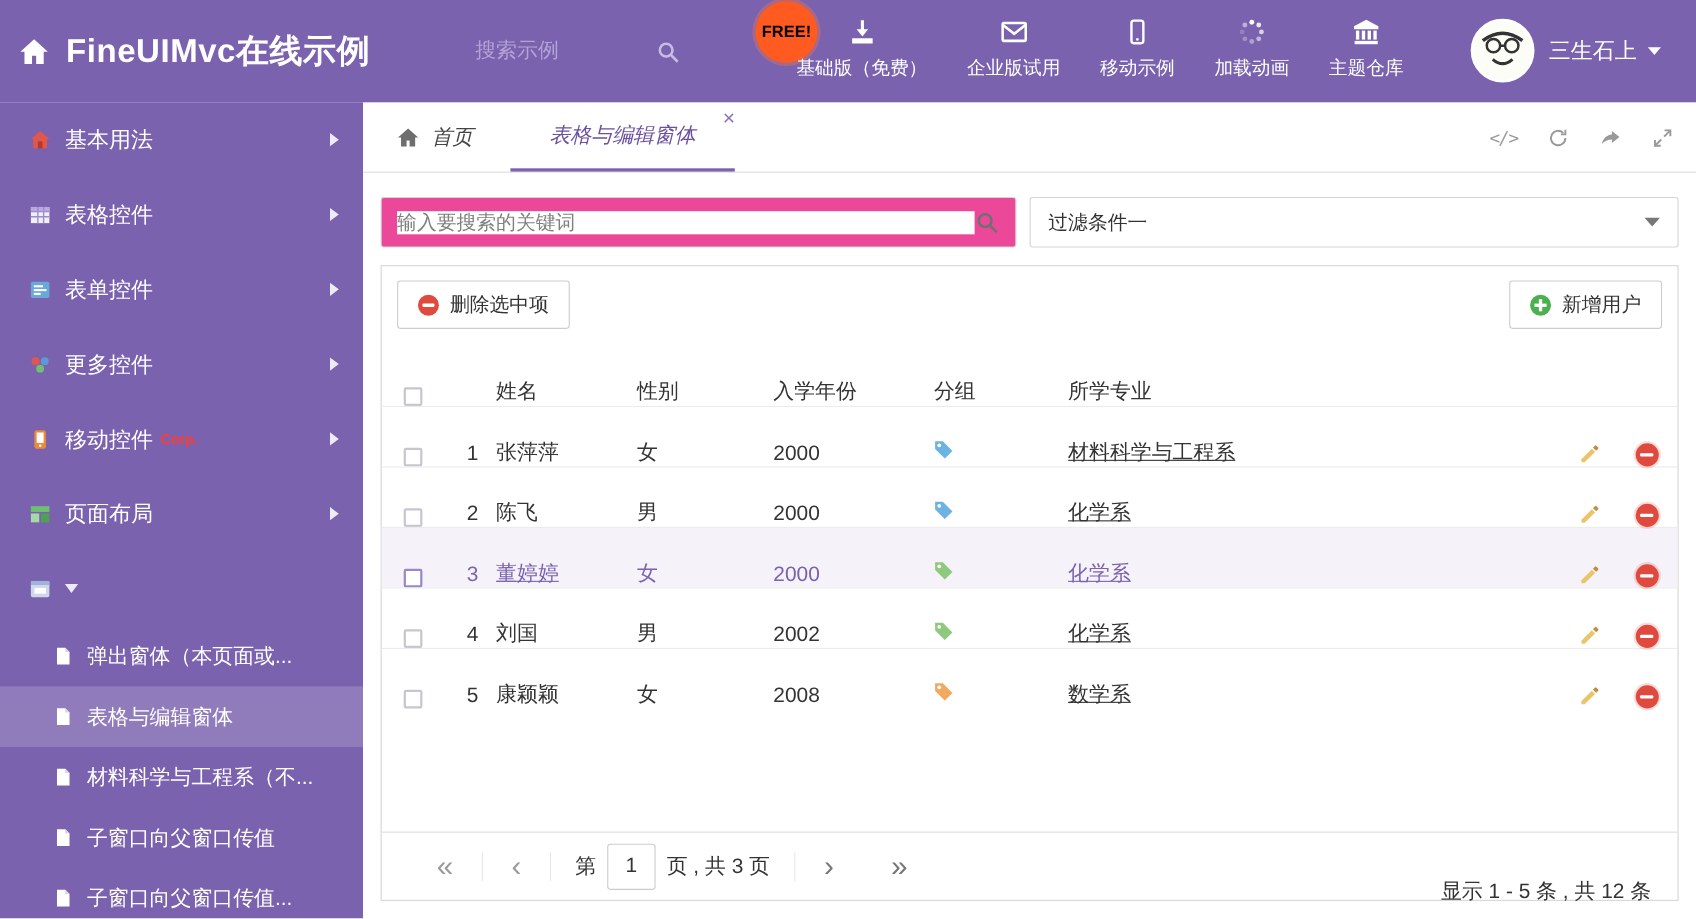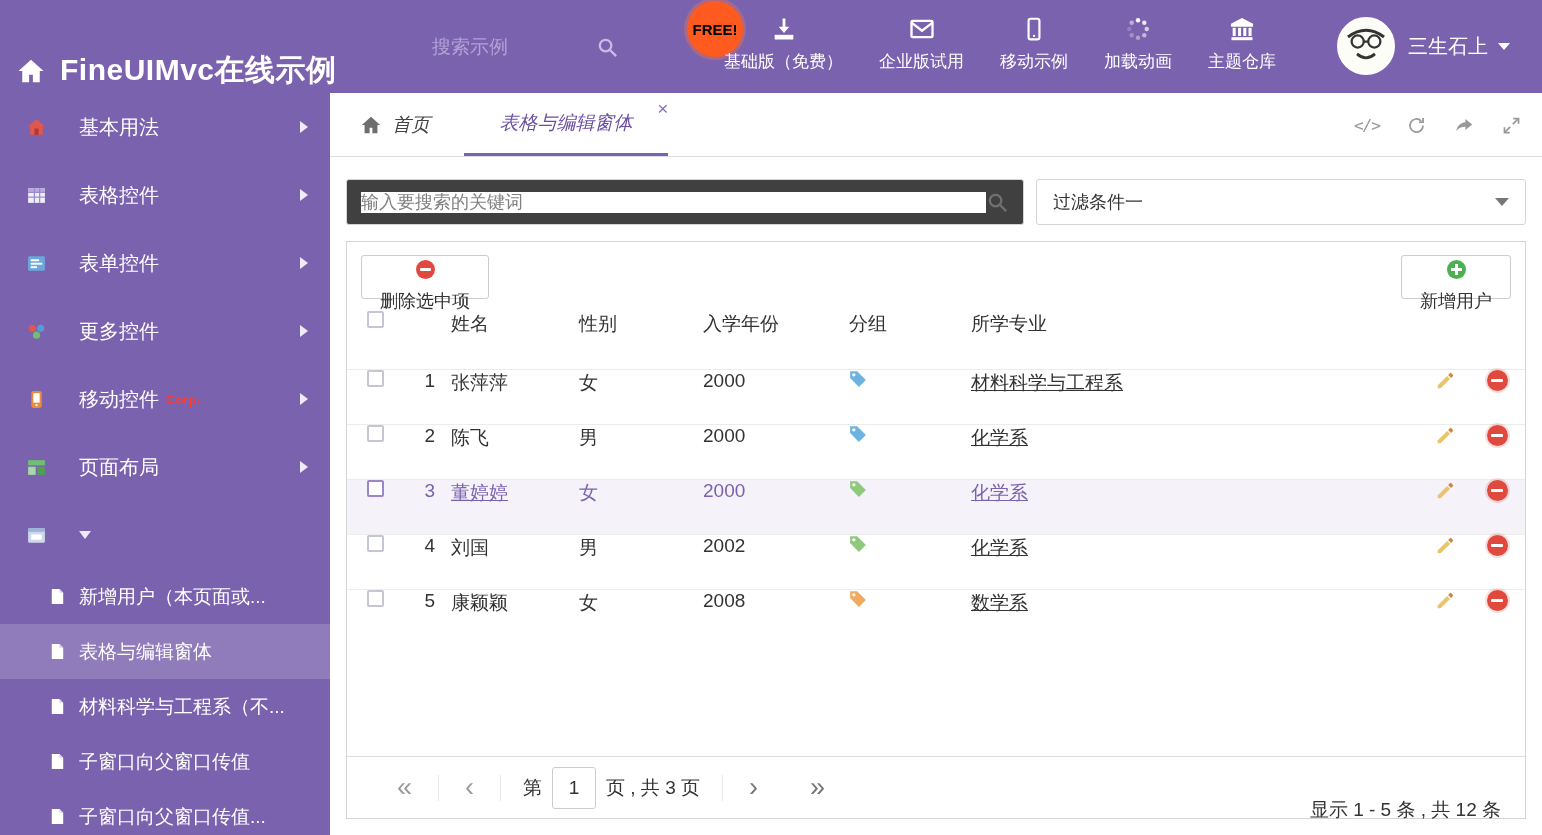--- a/index.html
+++ b/index.html
@@ -2,74 +2,74 @@
 <html><head>
 <meta charset="utf-8">
 <style>
   * { margin:0; padding:0; box-sizing:border-box; }
   html,body { width:1542px; height:835px; }
   body { font-family:"Liberation Sans", sans-serif; background:#fff; overflow:hidden; position:relative; }
   svg { display:block; }
 
   
   .topbar { position:absolute; left:0; top:0; width:1542px; height:93px; background:#7b62ae; z-index:5; }
-  .brand { position:absolute; left:16px; top:0; height:93px; display:flex; align-items:center; gap:14px; cursor:pointer;margin-top:24px; }
+  .brand { position:absolute; left:16px; top:0; height:93px; display:flex; align-items:center; gap:14px; cursor:pointer; }
   .brand h1 { color:#fff; font-size:30px; font-weight:bold; letter-spacing:.5px; }
   .hdr-search { position:absolute; left:432px; top:28px; width:206px; height:38px; display:flex; align-items:center; }
   .hdr-search input { background:transparent; border:none; outline:none; color:#e5e5e5; font-size:19px; width:164px; font-family:inherit; }
   .hdr-search input::placeholder { color:#b4a3d6; }
   .free-badge { position:absolute; left:687px; top:1px; width:56px; height:56px; border-radius:50%; background:#ff5a1f; color:#000000; font-weight:bold; font-size:15px; display:flex; align-items:center; justify-content:center; box-shadow:0 0 0 3px rgba(255,120,60,.35); }
   .hdr-nav { position:absolute; left:724px; top:13px; display:flex; gap:36px; }
   .nav-item { display:flex; flex-direction:column; align-items:center; gap:7px; color:#fff; font-size:17px; cursor:pointer; white-space:nowrap; }
   .nav-item .nic { height:30px; display:flex; align-items:flex-end; }
   .avatar { position:absolute; left:1337px; top:17px; width:58px; height:58px; border-radius:50%; background:#fff; border:2px solid #fff; overflow:hidden; cursor:pointer; }
   .user-menu { position:absolute; left:1408px; top:0; height:93px; display:flex; align-items:center; gap:10px; color:#fff; font-size:20px; cursor:pointer; }
   .caret-dn-w { width:0; height:0; border-left:6px solid transparent; border-right:6px solid transparent; border-top:7px solid #fff; }
 
   
   .sidebar { position:absolute; left:0; top:93px; width:330px; height:742px; background:#7b62ae; overflow:hidden; }
-  .side-item { height:68px; display:flex; align-items:center; padding:0 22px 0 26px; color:#fff; font-size:20px; gap:32px; cursor:pointer; }
+  .side-item { height:68px; display:flex; align-items:center; padding:0 22px 0 26px; color:#fff; font-size:20px; gap:12px; cursor:pointer; }
   .side-item .lbl-wrap { flex:1; display:flex; align-items:center; }
   .tri-right { width:0; height:0; border-top:6px solid transparent; border-bottom:6px solid transparent; border-left:8px solid #efeaf8; }
   .tri-down  { width:0; height:0; border-left:6px solid transparent; border-right:6px solid transparent; border-top:8px solid #efeaf8; }
   .corp { color:#ff3b30; font-size:13px; margin-left:7px; font-weight:bold; }
   .side-sub { height:55px; display:flex; align-items:center; padding-left:48px; gap:12px; color:#fff; font-size:19px; cursor:pointer; }
   .side-sub.active { background:rgba(255,255,255,0.17); }
 
   
   .main { position:absolute; left:330px; top:93px; width:1212px; height:742px; background:#fff; }
   .tabbar { height:64px; border-bottom:1px solid #ddd; position:relative; display:flex; align-items:stretch;font-style:italic; }
   .tab-home { margin-left:30px; display:flex; align-items:center; gap:10px; font-size:19px; color:#444; cursor:pointer; }
   .tab-active { margin-left:34px; position:relative; width:204px; display:flex; align-items:center; justify-content:center; font-size:19px; color:#6b4fa0; border-bottom:3px solid #7b62ae; cursor:pointer; }
   .tab-close { position:absolute; top:5px; right:0px; color:#8a6fc0; font-size:19px; cursor:pointer; }
   .tab-tools { position:absolute; right:20px; top:0; height:64px; display:flex; align-items:center; gap:26px; color:#999; }
   .tab-tools > span { cursor:pointer; }
   .code-ic { font-family:"DejaVu Sans Mono", monospace; font-size:16px; letter-spacing:-1px; }
 
   .content { padding:22px 16px 0 16px; height:678px; display:flex; flex-direction:column; }
   .filter-row { display:flex; gap:12px; }
-  .search-box { width:678px; height:46px; border:1px solid #d5d5d5; border-radius:3px; display:flex; align-items:center; padding:0 14px; background:#404040; }
+  .search-box { width:578px; height:46px; border:1px solid #d5d5d5; border-radius:3px; display:flex; align-items:center; padding:0 14px; background:#ec4899; }
   .search-box input { flex:1; border:none; outline:none; font-size:18px; color:#555; font-family:inherit; }
   .search-box input::placeholder { color:#808080; }
   .dropdown { flex:1; height:46px; border:1px solid #d5d5d5; border-radius:3px; display:flex; align-items:center; padding:0 16px; font-size:18px; color:#333; cursor:pointer; background:#fff; }
   .dd-caret { margin-left:auto; width:0; height:0; border-left:7px solid transparent; border-right:7px solid transparent; border-top:8px solid #777; }
 
   .grid-panel { margin-top:16px; margin-bottom:16px; border:1px solid #d5d5d5; flex:1; display:flex; flex-direction:column; min-height:0; }
   .grid-toolbar { display:flex; align-items:center; padding:13px 14px 12px 14px; }
-  .btn { height:44px; border:1px solid #ccc; border-radius:3px; background:#fff; display:flex; align-items:center; gap:10px; padding:4px 18px; font-size:18px; color:#333; font-family:inherit; cursor:pointer;flex-direction:column; }
+  .btn { height:44px; border:1px solid #ccc; border-radius:3px; background:#fff; display:flex; align-items:center; gap:10px; padding:16px 18px; font-size:18px; color:#333; font-family:inherit; cursor:pointer; }
   .btn-add { margin-left:auto; }
   .ic-circle { width:19px; height:19px; border-radius:50%; position:relative; display:inline-block; flex:none; }
   .ic-minus { background:#e0493e; }
   .ic-minus::after { content:""; position:absolute; left:4px; right:4px; top:8px; height:3px; background:#fff; border-radius:1px; }
   .ic-plus { background:#4caf50; }
   .ic-plus::after { content:""; position:absolute; left:4px; right:4px; top:8px; height:3px; background:#fff; }
   .ic-plus::before { content:""; position:absolute; top:4px; bottom:4px; left:8px; width:3px; background:#fff; }
 
   .tbl { flex:1; display:flex; flex-direction:column; min-height:0; }
-  .trow { display:flex; align-items:flex-start; height:55px; border-top:1px solid #ececec; font-size:19px; color:#333; }
+  .trow { display:flex; align-items:flex-end; height:55px; border-top:1px solid #ececec; font-size:19px; color:#333; }
   .thead-row { height:58px; border-top:none; }
   .trow.sel { background:#f5f2fa; color:#7b62ae; }
   .c-check { width:56px; display:flex; justify-content:center; }
   .c-num   { width:36px; text-align:right; padding-right:4px; }
   .c-name  { width:128px; padding-left:12px; }
   .c-gender{ width:124px; padding-left:12px; }
   .c-year  { width:146px; padding-left:12px; }
   .c-group { width:120px; padding-left:12px; }
   .c-major { flex:1; padding-left:14px; }
   .c-edit  { width:48px; display:flex; justify-content:center; }
@@ -282,21 +282,21 @@
     <span class="tri-down"></span>
   </div>
 
   <div class="side-sub">
     <span>
         <svg width="19" height="19" viewBox="0 0 20 20">
           <path d="M4 2h8l4 4v12H4z" fill="#fff"></path>
           <path d="M12 2l4 4h-4z" fill="#d8d3ea"></path>
         </svg>
       </span>
-    <span>新增用户（本页面或...</span>
+    <span>弹出窗体（本页面或...</span>
   </div>
   <div class="side-sub active">
     <span>
         <svg width="19" height="19" viewBox="0 0 20 20">
           <path d="M4 2h8l4 4v12H4z" fill="#fff"></path>
           <path d="M12 2l4 4h-4z" fill="#d8d3ea"></path>
         </svg>
       </span>
     <span>表格与编辑窗体</span>
   </div>

